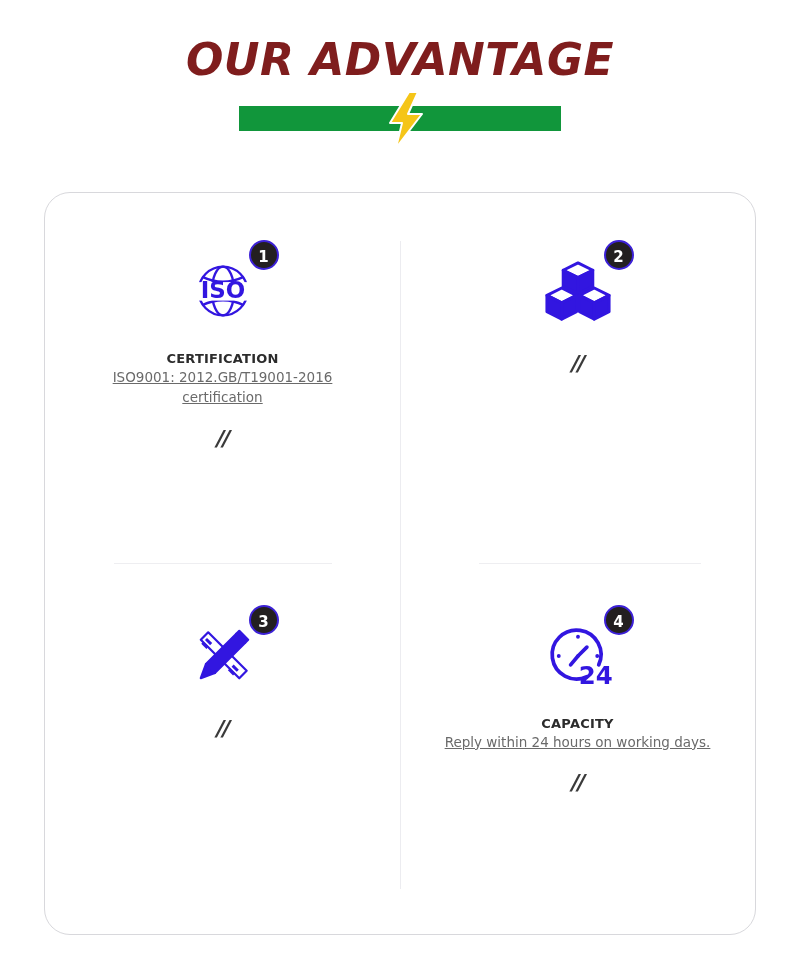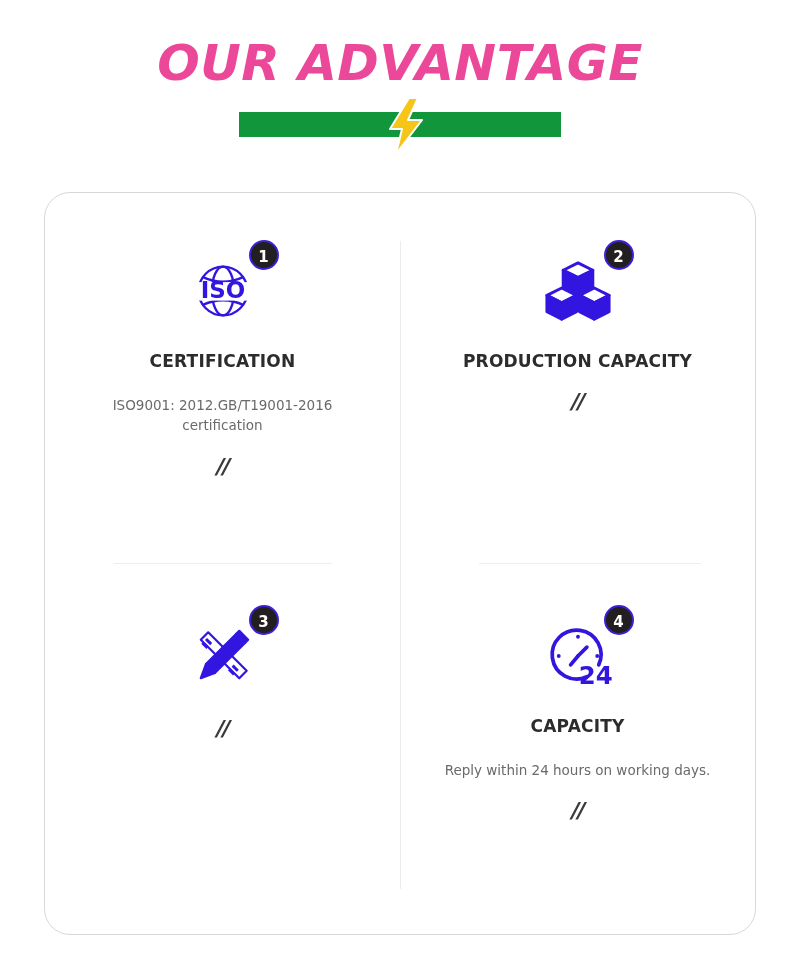--- a/index.html
+++ b/index.html
@@ -15,25 +15,25 @@
     position: relative;
   }
 
   
   .header {
     padding-top: 38px;
     text-align: center;
   }
   .header-title {
     font-family: "DejaVu Sans", sans-serif;
-    font-size: 50px;
+    font-size: 44px;
     font-weight: bold;
     font-style: italic;
     letter-spacing: 0.5px;
-    color: #ec4899;
+    color: #7f1d1d;
     line-height: 1;
     margin: 0;
   }
   .rule-wrap {
     position: relative;
     width: 322px;
     height: 48px;
     margin: 14px auto 0 auto;
   }
   .rule-bar {
@@ -132,35 +132,36 @@
     font-size: 15px;
     font-weight: bold;
     line-height: 30px;
     text-align: center;
     box-sizing: border-box;
     font-family: "DejaVu Sans", sans-serif;
   }
 
   .cell-title {
     margin-top: 18px;
-    font-size: 17px;
+    font-size: 13px;
     font-weight: bold;
     color: #2c2c2c;
     letter-spacing: 0.2px;
     text-align: left;
     font-family: "DejaVu Sans", sans-serif;
   }
   .cell-desc {
-    margin-top: 24px;
+    margin-top: 1px;
     font-size: 13.5px;
     color: #6a6a6a;
     line-height: 1.5;
     text-align: center;
     max-width: 300px;
     font-family: "DejaVu Sans", sans-serif;
+    text-decoration: underline;
   }
   .cell-sep {
     margin-top: 18px;
     font-size: 22px;
     font-weight: bold;
     font-style: italic;
     color: #3a3a3a;
     letter-spacing: -2px;
     font-family: "DejaVu Sans", sans-serif;
   }
@@ -220,21 +221,20 @@
             <path d="M8 56 L28 66 L28 88 L8 78 Z"></path>
             <path d="M48 56 L48 78 L28 88 L28 66 Z"></path>
 
             <path d="M72 46 L92 56 L72 66 L52 56 Z" fill="#ffffff"></path>
             <path d="M52 56 L72 66 L72 88 L52 78 Z"></path>
             <path d="M92 56 L92 78 L72 88 L72 66 Z"></path>
           </g>
         </svg>
         <div class="badge">2</div>
       </div>
-      <div class="cell-title">PRODUCTION CAPACITY</div>
       <div class="cell-sep">//</div>
     </div>
 
     <div class="cell row2">
       <div class="icon-wrap">
         <svg class="icon-glyph" viewBox="0 0 100 100">
           <g fill="#3216e0" stroke="#3216e0" stroke-width="3" stroke-linejoin="round">
 
             <path d="M20 28 L30 18 L82 70 L72 80 Z" fill="none"></path>
             <path d="M27 27 L34 34" fill="none" stroke-width="4"></path>

